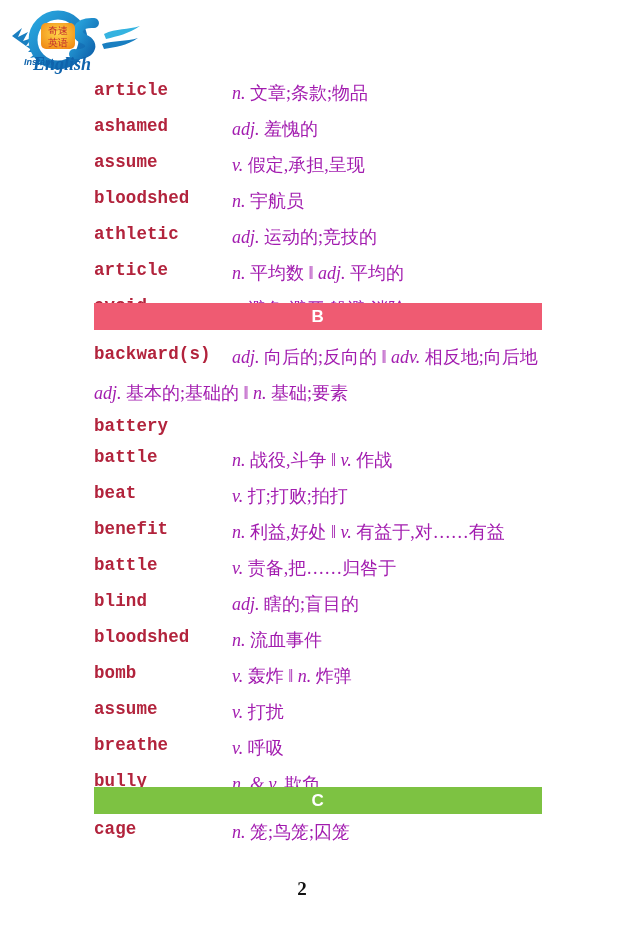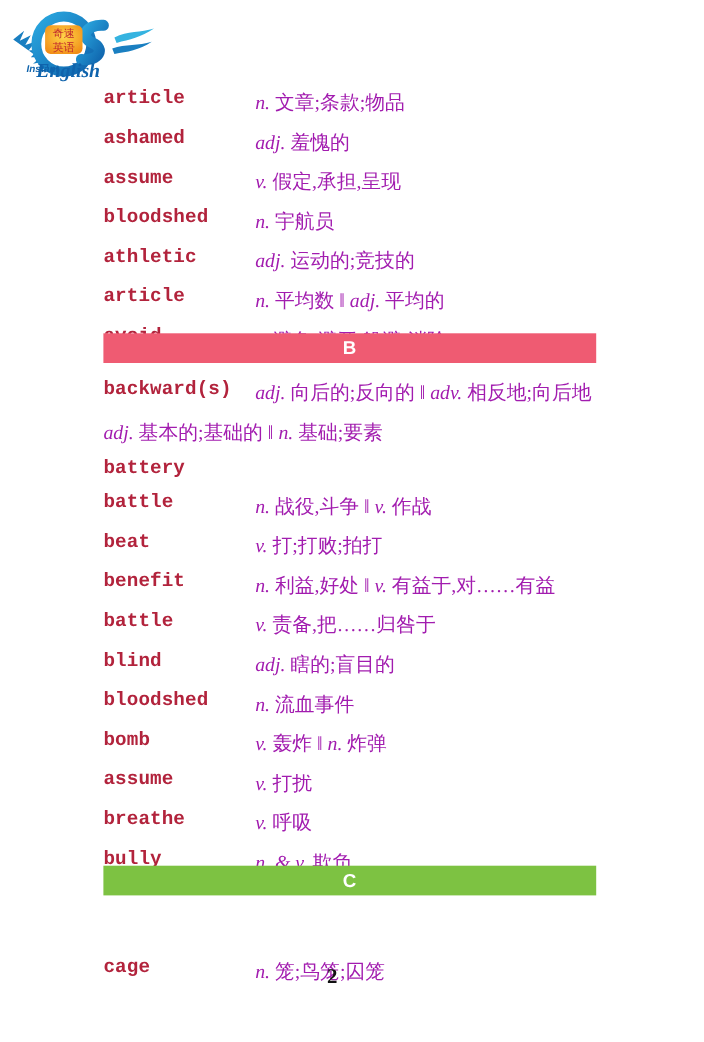--- a/index.html
+++ b/index.html
@@ -94,21 +94,21 @@
     text-align: center;
     font-family: "Liberation Serif", "DejaVu Serif", serif;
     font-weight: bold;
     font-size: 19px;
     color: #111111;
   }
 
   
   .grp-a { top: 78px; }
   .grp-b { top: 342px; }
-  .grp-c { top: 868px; }
+  .grp-c { top: 817px; }
 </style>
 </head>
 <body>
 
 <div id="page">
 
   <div id="logo">
     <svg width="140" height="72" viewBox="0 0 140 72" xmlns="http://www.w3.org/2000/svg">
       <defs>
         <linearGradient id="gblue" x1="0" y1="0" x2="1" y2="1">

